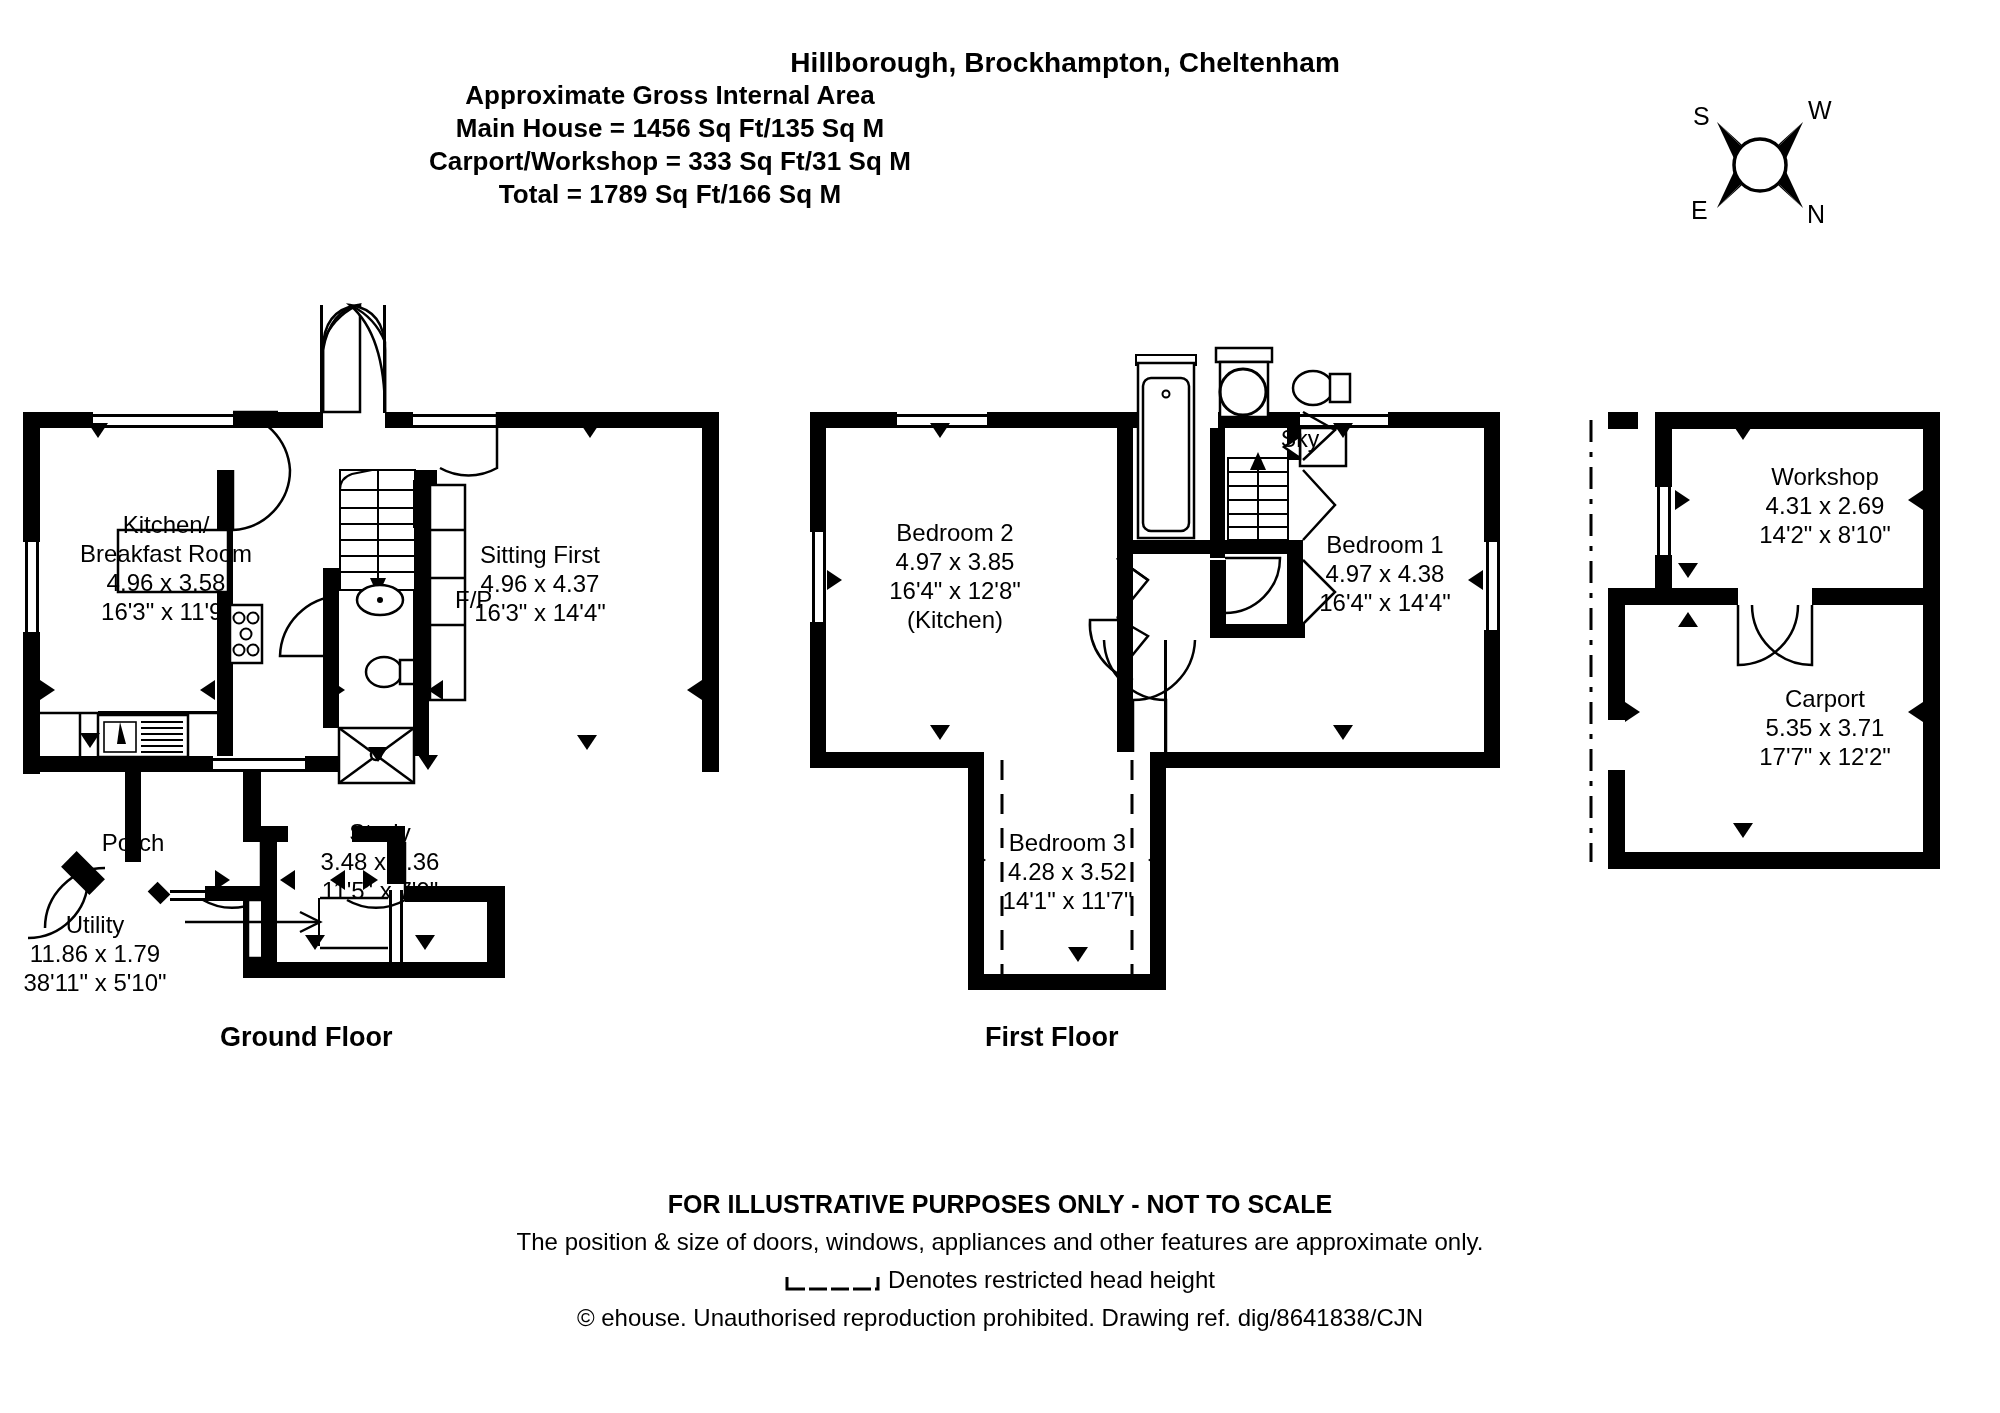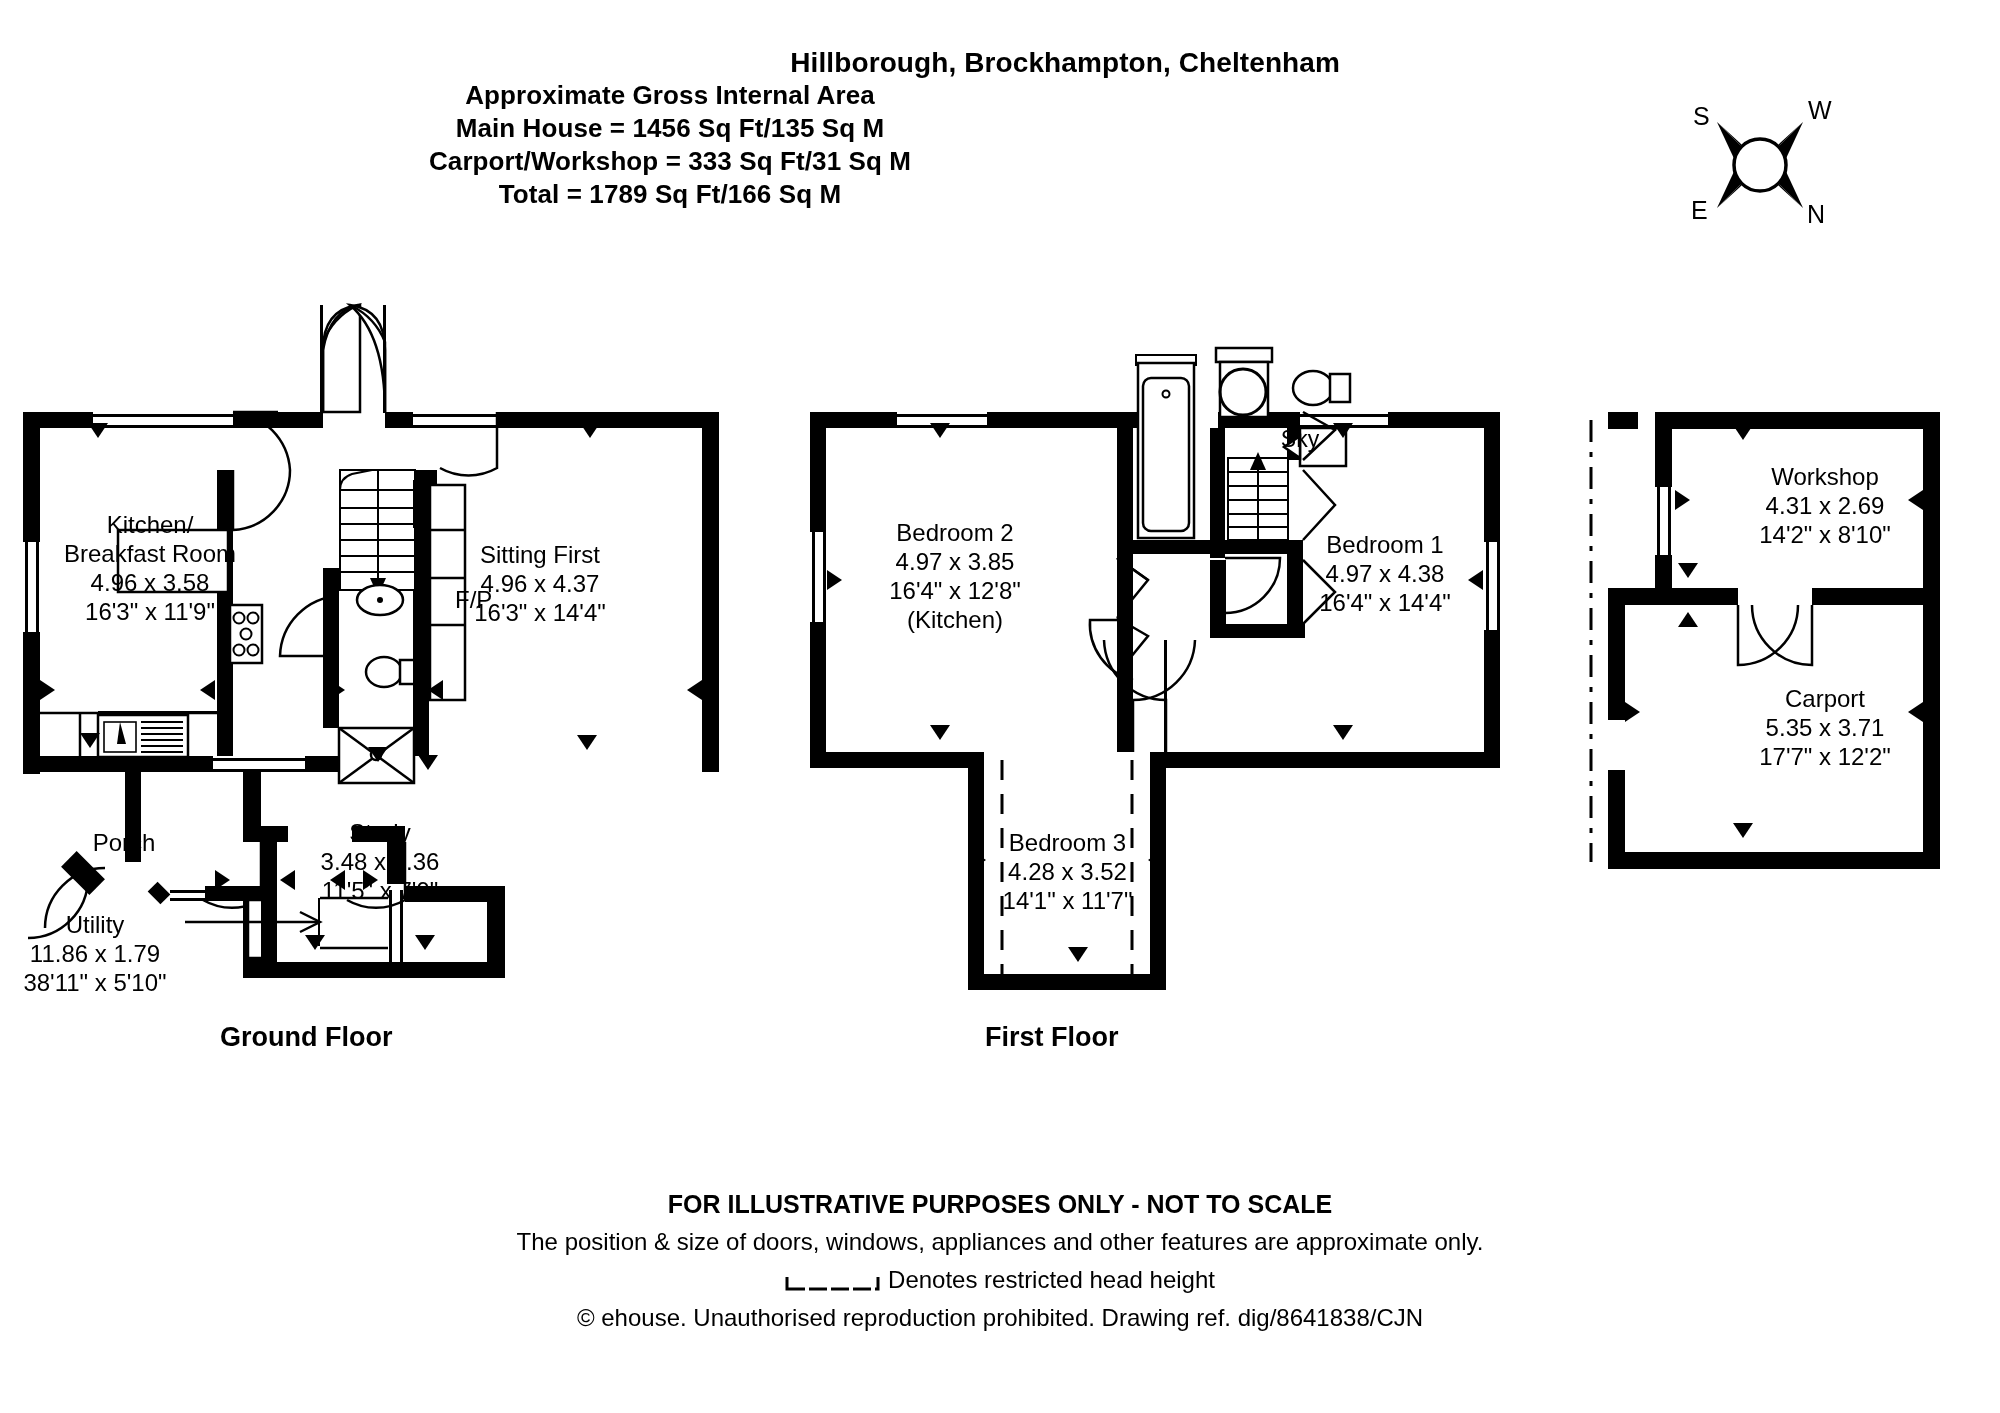--- a/index.html
+++ b/index.html
@@ -241,21 +241,21 @@
       <polygon points="378,762 368,747 388,747"></polygon>
       <polygon points="230,880 215,870 215,890"></polygon>
       <polygon points="280,880 295,870 295,890"></polygon>
       <polygon points="330,880 345,870 345,890"></polygon>
       <polygon points="378,880 363,870 363,890"></polygon>
       <polygon points="315,950 305,935 325,935"></polygon>
       <polygon points="425,950 415,935 435,935"></polygon>
     </g>
   </svg>
 
-  <div class="room-label" style="left:40px;top:510px;width:220px;">
+  <div class="room-label" style="left:56px;top:510px;width:220px;">
     <span>Kitchen/</span><br>
     <span>Breakfast Room</span><br>
     <span>4.96 x 3.58</span><br>
     <span>16'3" x 11'9"</span>
   </div>
 
   <div class="room-label" style="left:420px;top:540px;width:240px;">
     <span>Sitting First</span><br>
     <span>4.96 x 4.37</span><br>
     <span>16'3" x 14'4"</span>
@@ -268,21 +268,21 @@
     <span>3.48 x 2.36</span><br>
     <span>11'5" x 7'9"</span>
   </div>
 
   <div class="room-label" style="left:0px;top:910px;width:190px;">
     <span>Utility</span><br>
     <span>11.86 x 1.79</span><br>
     <span>38'11" x 5'10"</span>
   </div>
 
-  <div class="room-label" style="left:64px;top:828px;width:120px;">Porch</div>
+  <div class="room-label" style="left:73px;top:828px;width:120px;">Porch</div>
 
   <div class="floor-title" style="left:220px;top:1022px;">Ground Floor</div>
 </div>
 
 <div class="abs" id="first-floor" style="left:790px;top:0px;width:760px;height:1060px;">
 
   <svg width="760" height="1060">
     <g fill="#000">
 
       <rect x="20" y="412" width="87" height="16"></rect>

